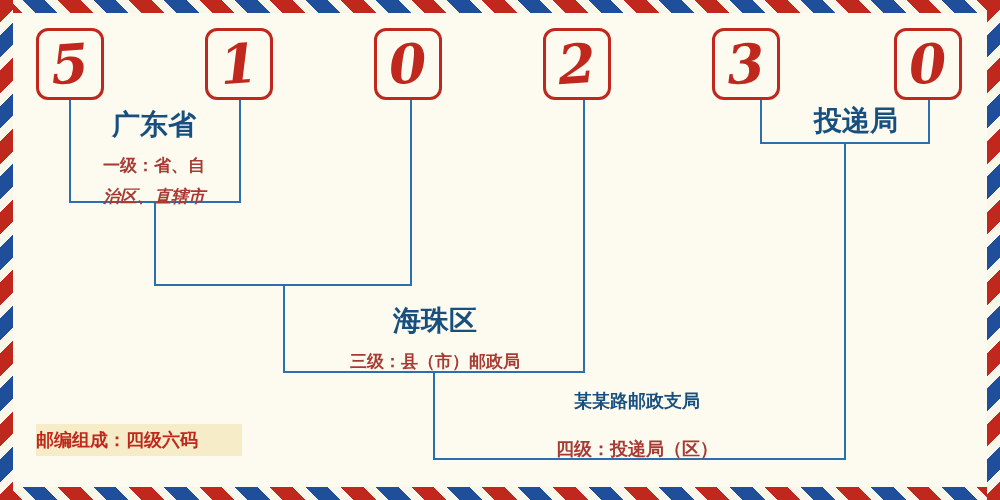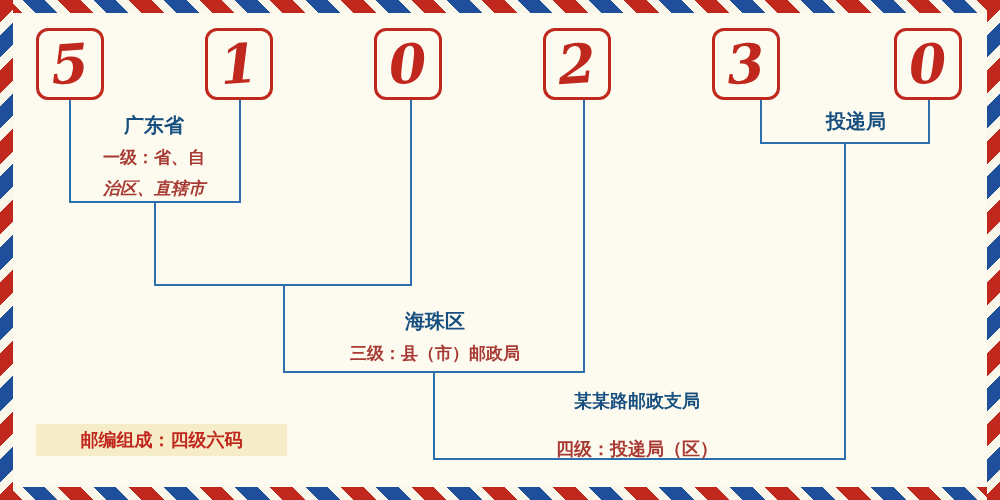--- a/index.html
+++ b/index.html
@@ -52,34 +52,34 @@
   }
 
   
   .vline,.hline{position:absolute;background:var(--line-blue);}
   .vline{width:2px;}
   .hline{height:2px;}
 
   
   .lvl{position:absolute;text-align:center;}
   .lvl-title{
-    color:var(--title-blue);font-weight:700;font-size:20px;line-height:26px;
+    color:var(--title-blue);font-weight:700;font-size:28px;line-height:26px;
   }
   .lvl-desc{
-    color:var(--desc-red);font-weight:700;font-size:17px;line-height:23px;margin-top:8px;
+    color:var(--desc-red);font-weight:700;font-size:17px;line-height:23px;margin-top:16px;
   }
   .lvl-desc + .lvl-desc{margin-top:8px;font-style:italic;}
   .lvl4 .lvl-title{font-size:18px;}
   .lvl4 .lvl-desc{font-size:18px;margin-top:24px;}
 
   
   .badge{
-    position:absolute;left:36px;top:424px;width:251px;height:32px;
+    position:absolute;left:36px;top:424px;width:206px;height:32px;
     background:var(--badge-bg);
-    display:flex;align-items:center;justify-content:center;
+    display:flex;align-items:center;
     color:var(--red);font-weight:700;font-size:18px;
   }
 </style>
 </head>
 <body>
 
 <div id="stage">
 
   <div class="stripe h top"></div>
   <div class="stripe h bottom"></div>

